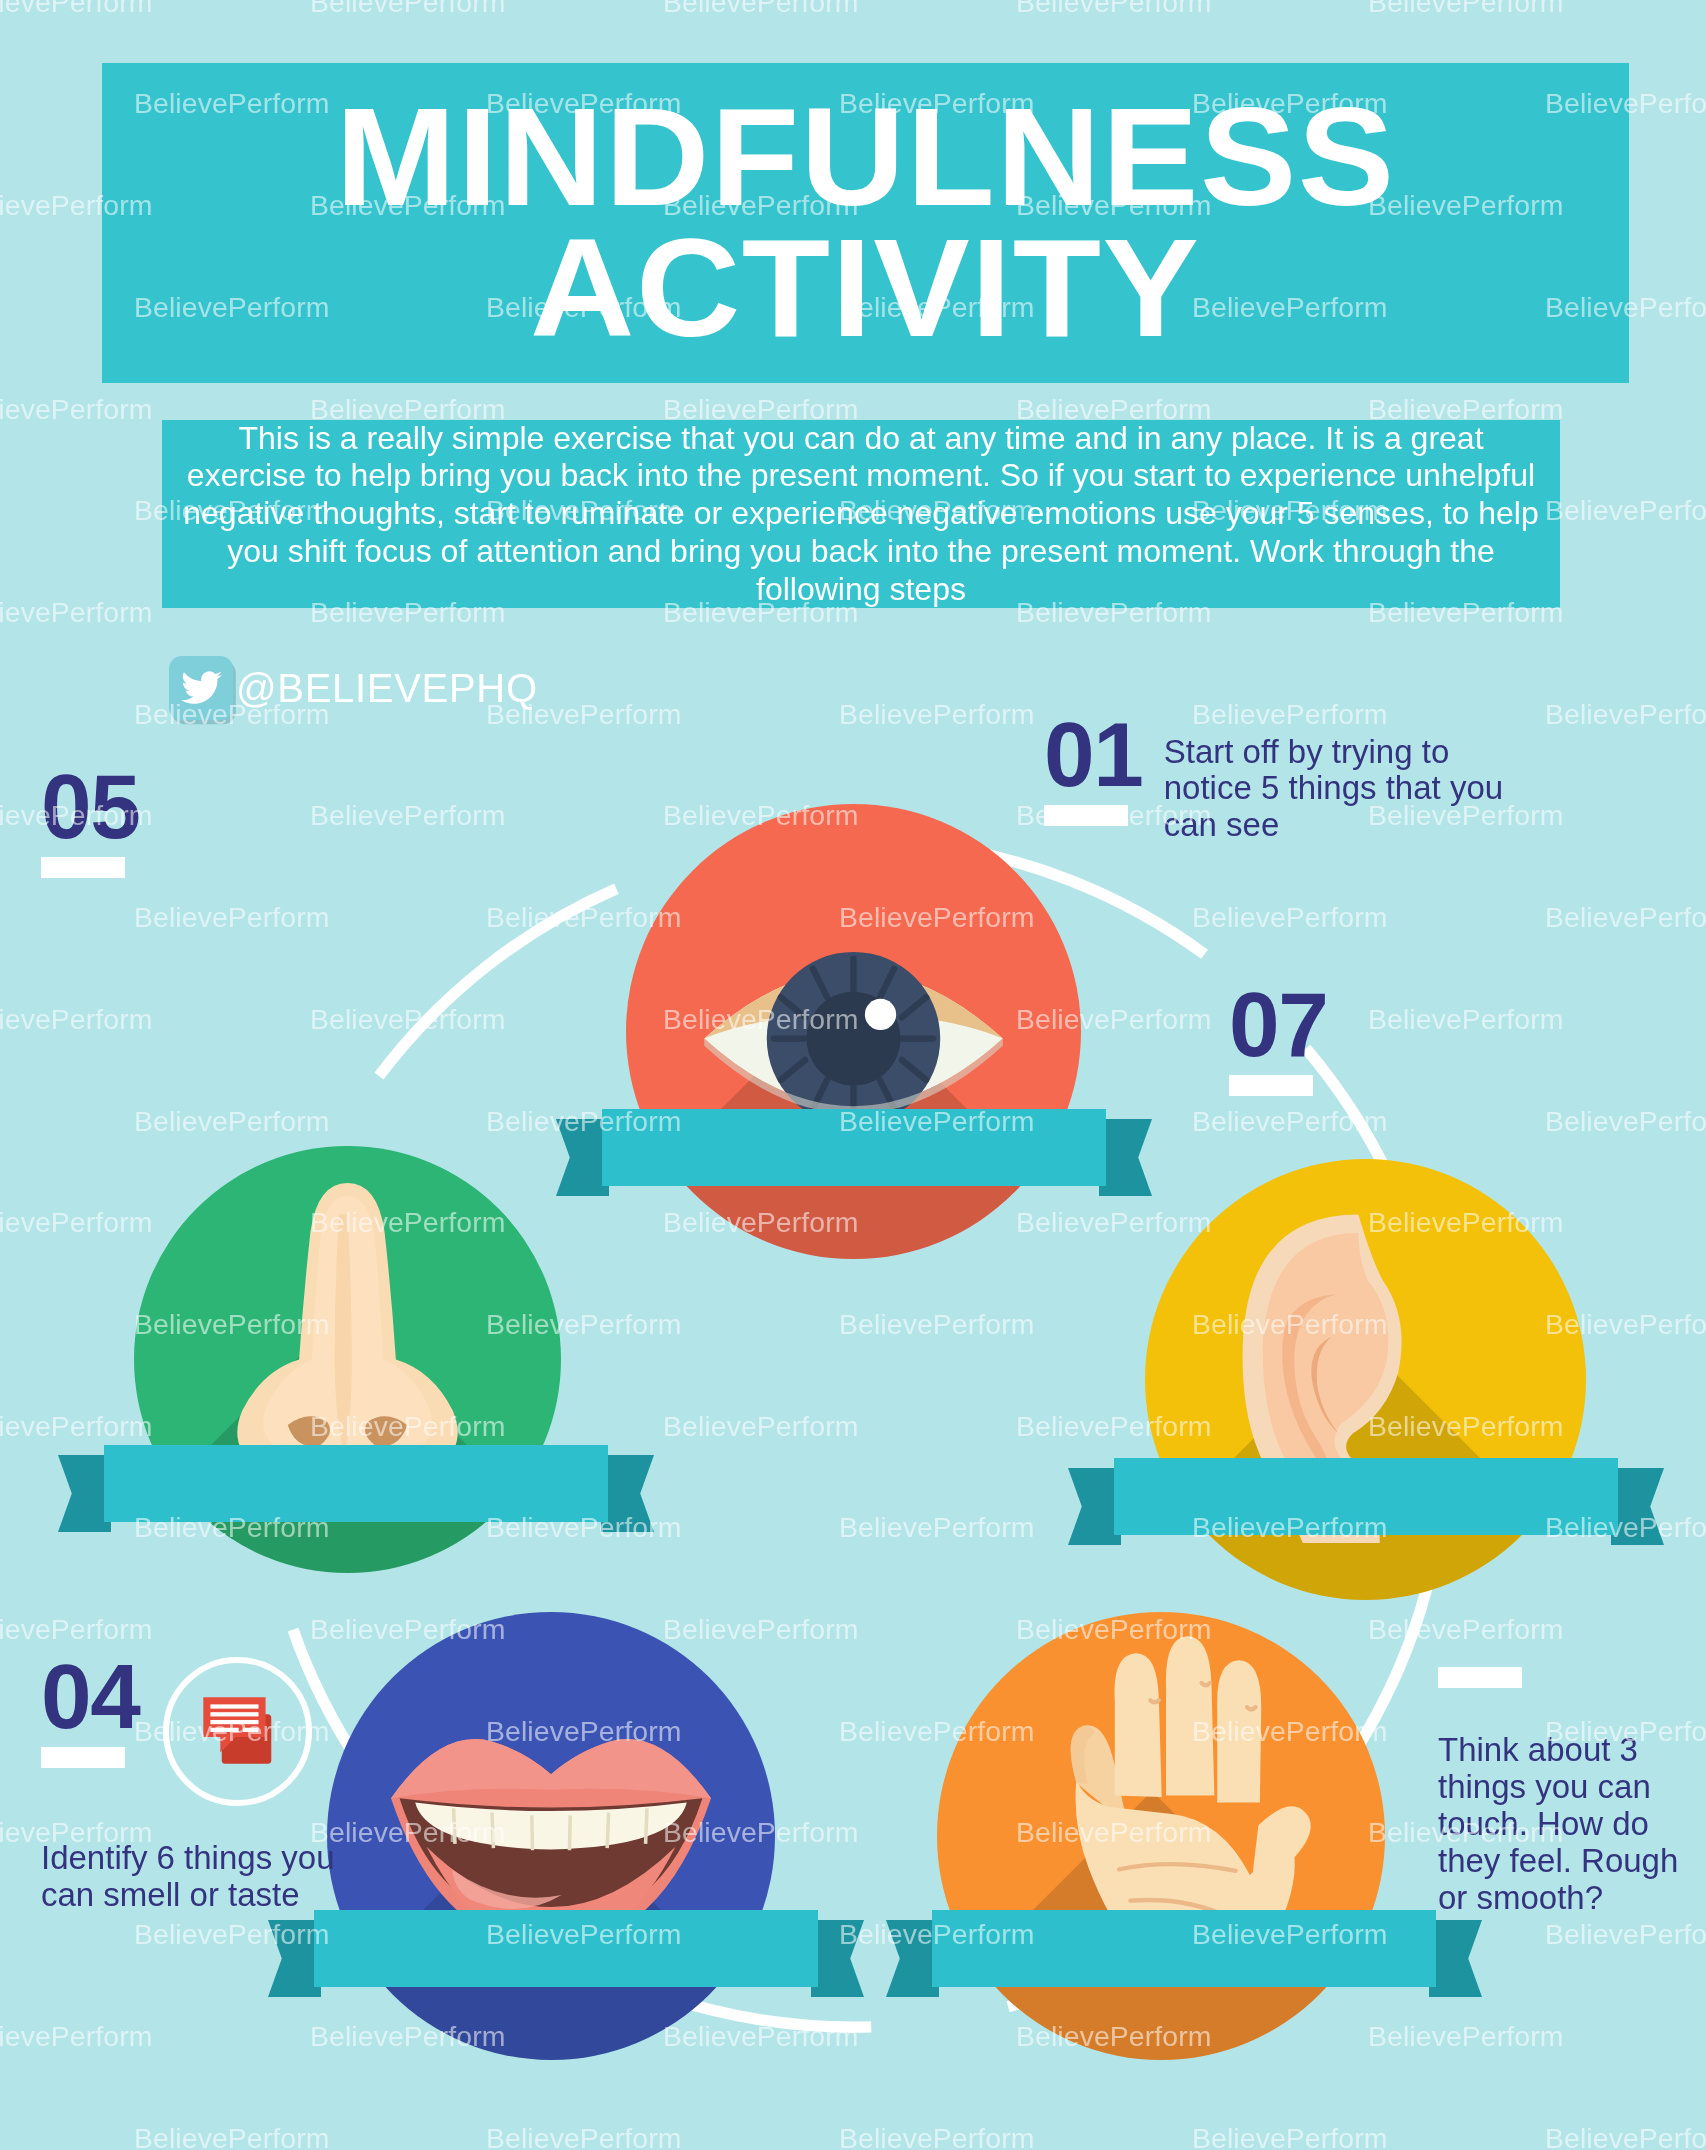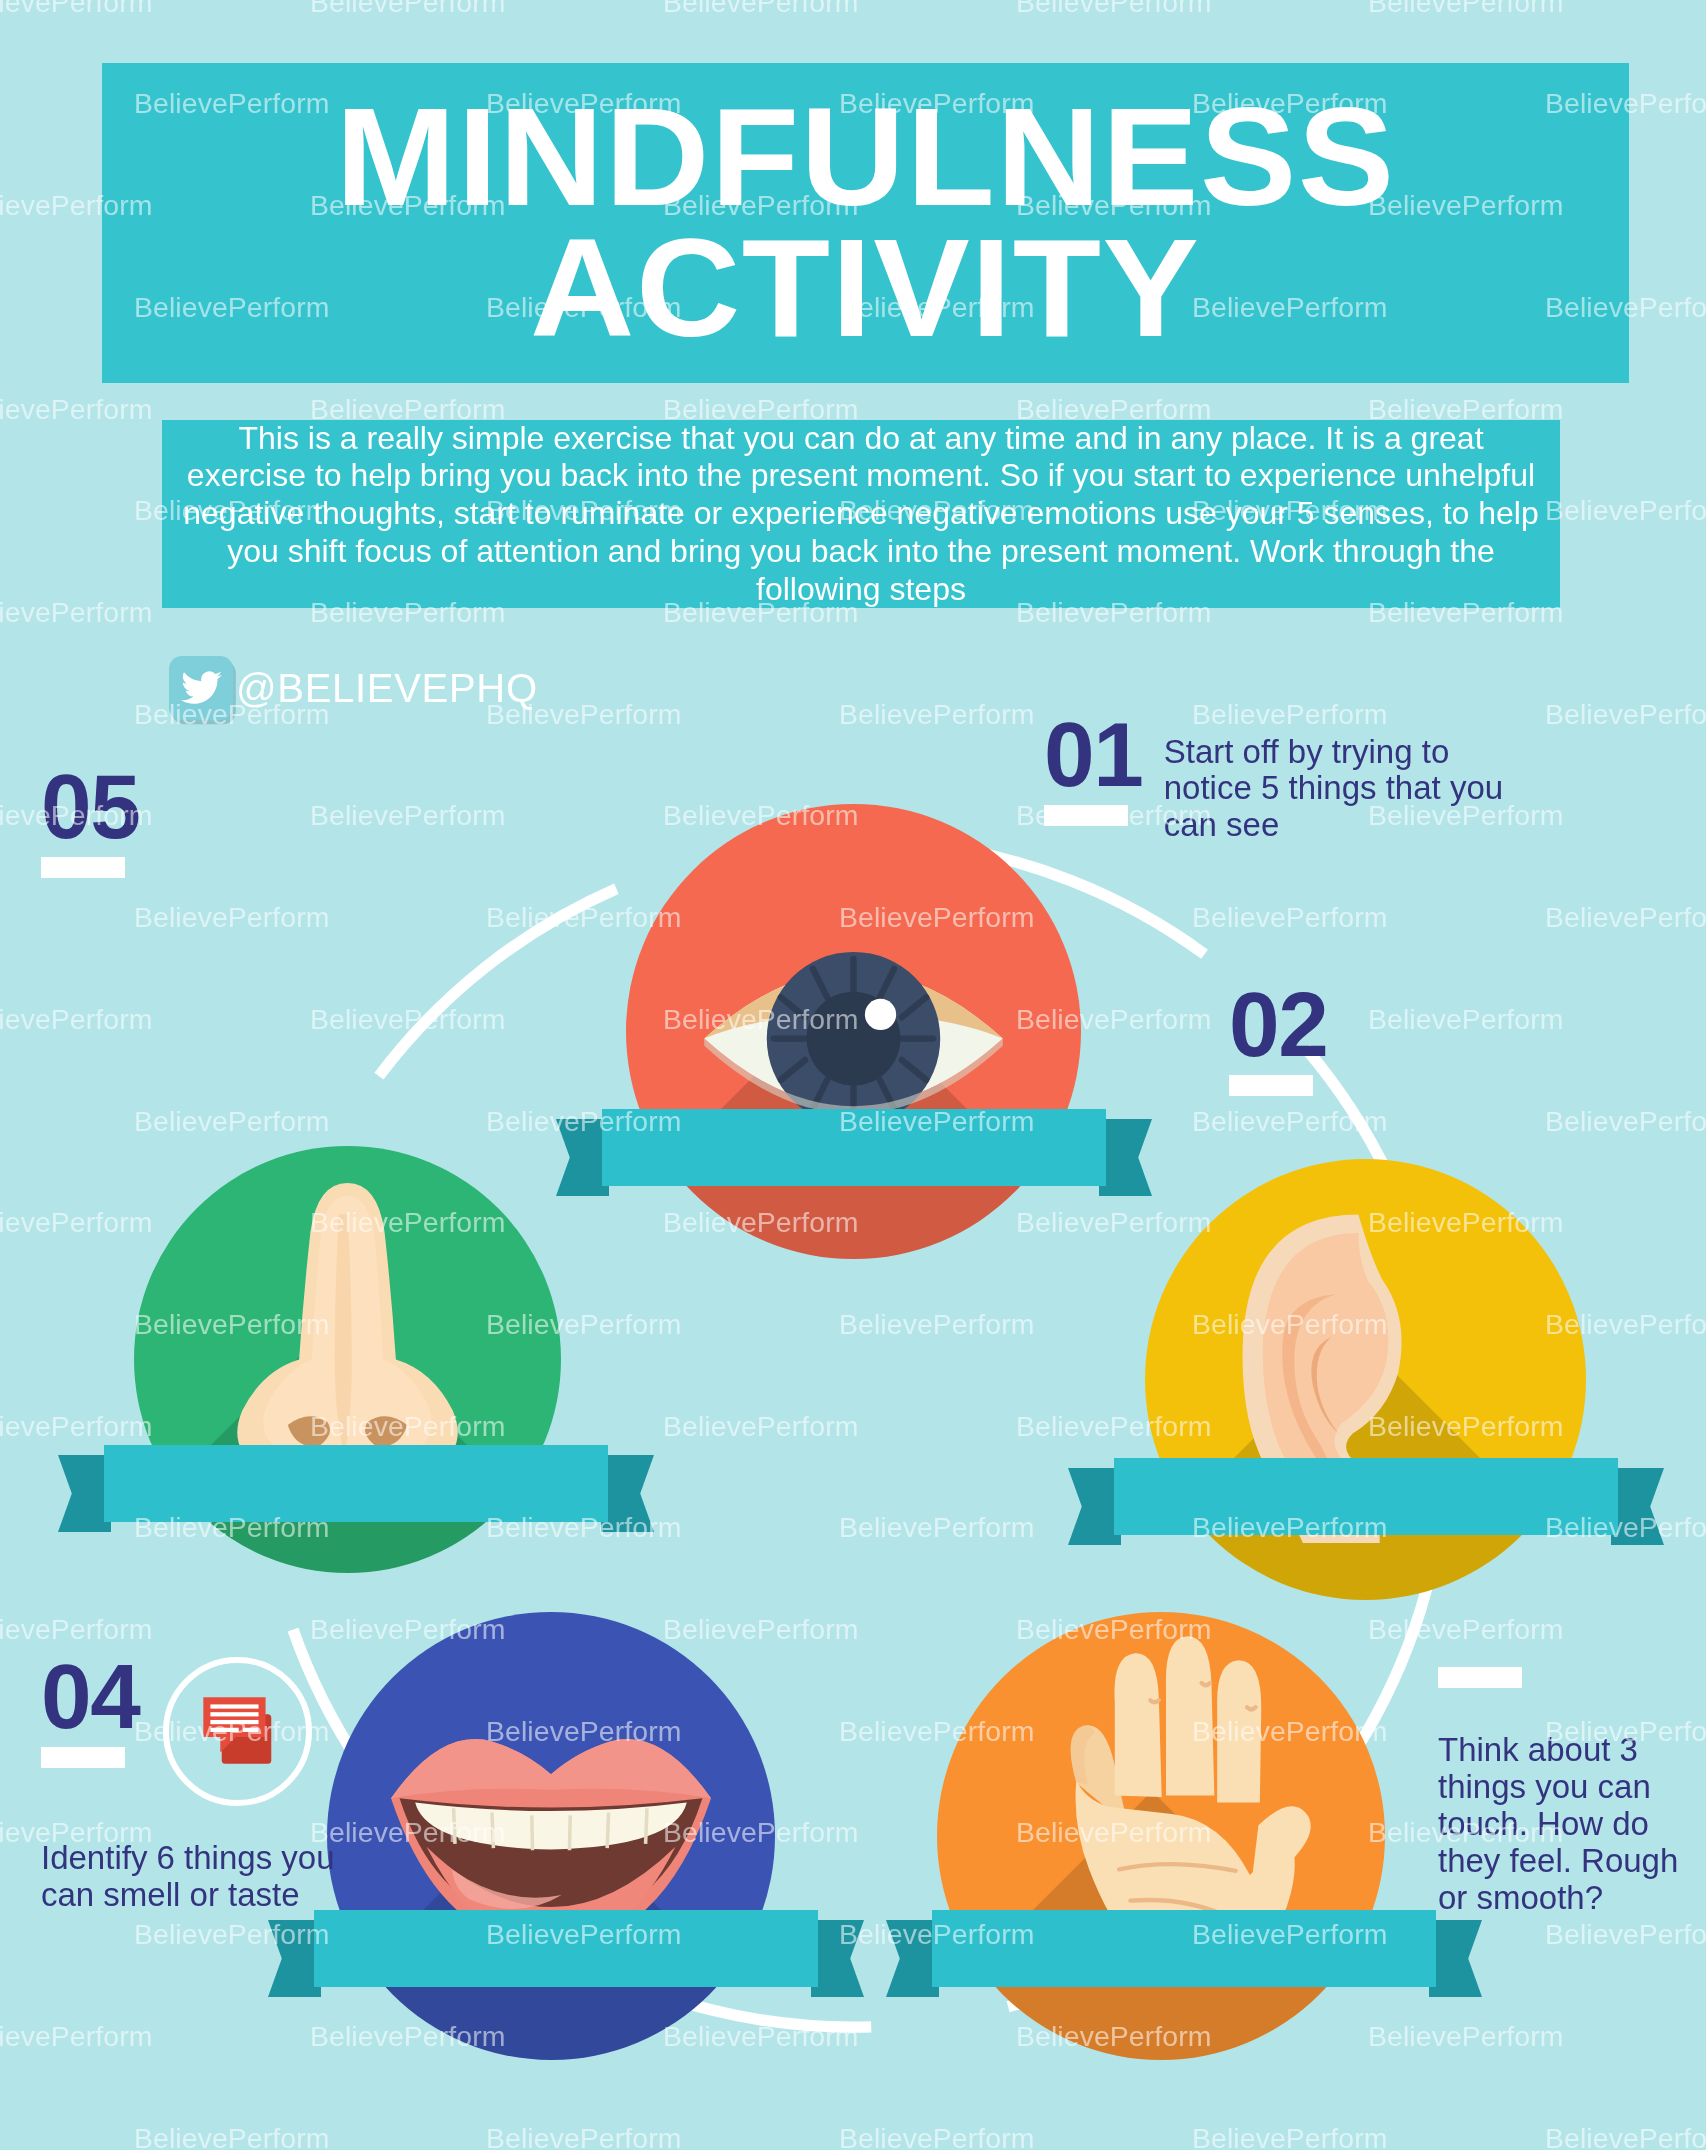--- a/index.html
+++ b/index.html
@@ -365,21 +365,21 @@
       <div class="step-num">01</div>
       <div class="step-rule"></div>
     </div>
     <div class="step-desc">Start off by trying to notice 5 things that you can see</div>
   </div>
 </div>
 
 <div class="step" id="step-02">
   <div class="row">
     <div>
-      <div class="step-num">02</div>
+      <div class="step-num">07</div>
       <div class="step-rule"></div>
     </div>
   </div>
 </div>
 
 <div class="step" id="step-03">
   <div class="step-rule"></div>
   <div class="step-desc">Think about 3 things you can touch. How do they feel. Rough or smooth?</div>
 </div>
 

